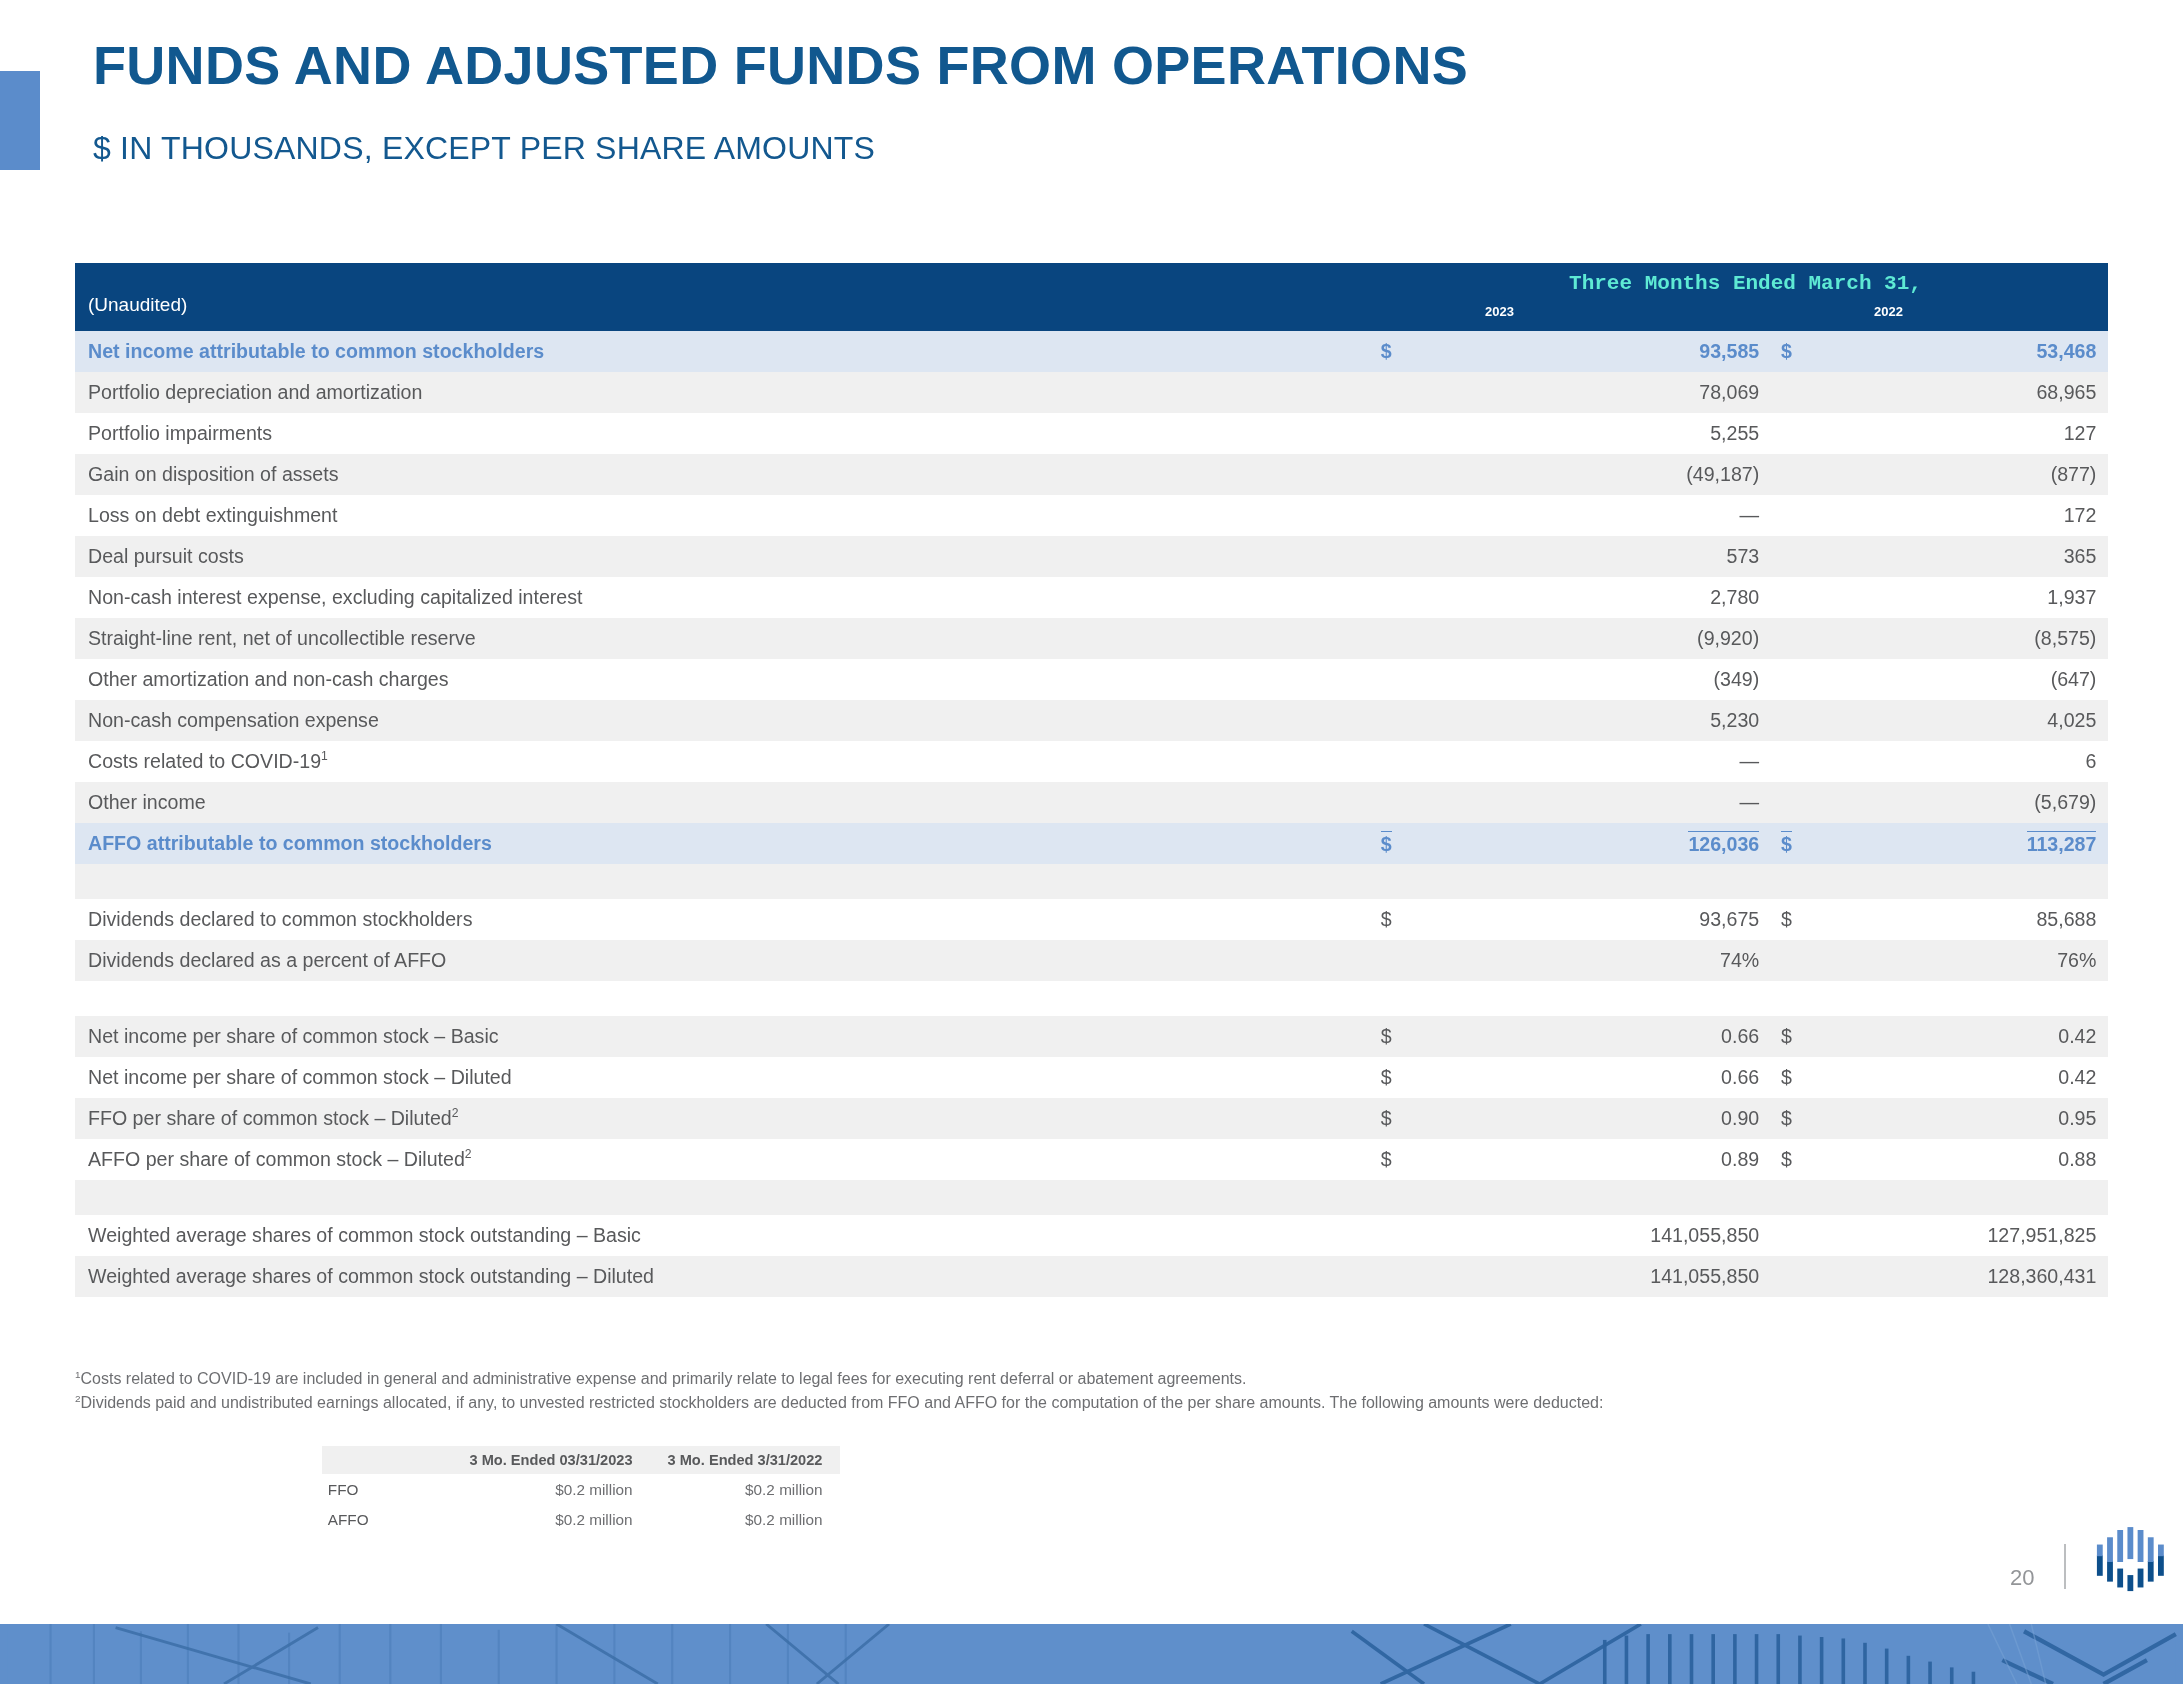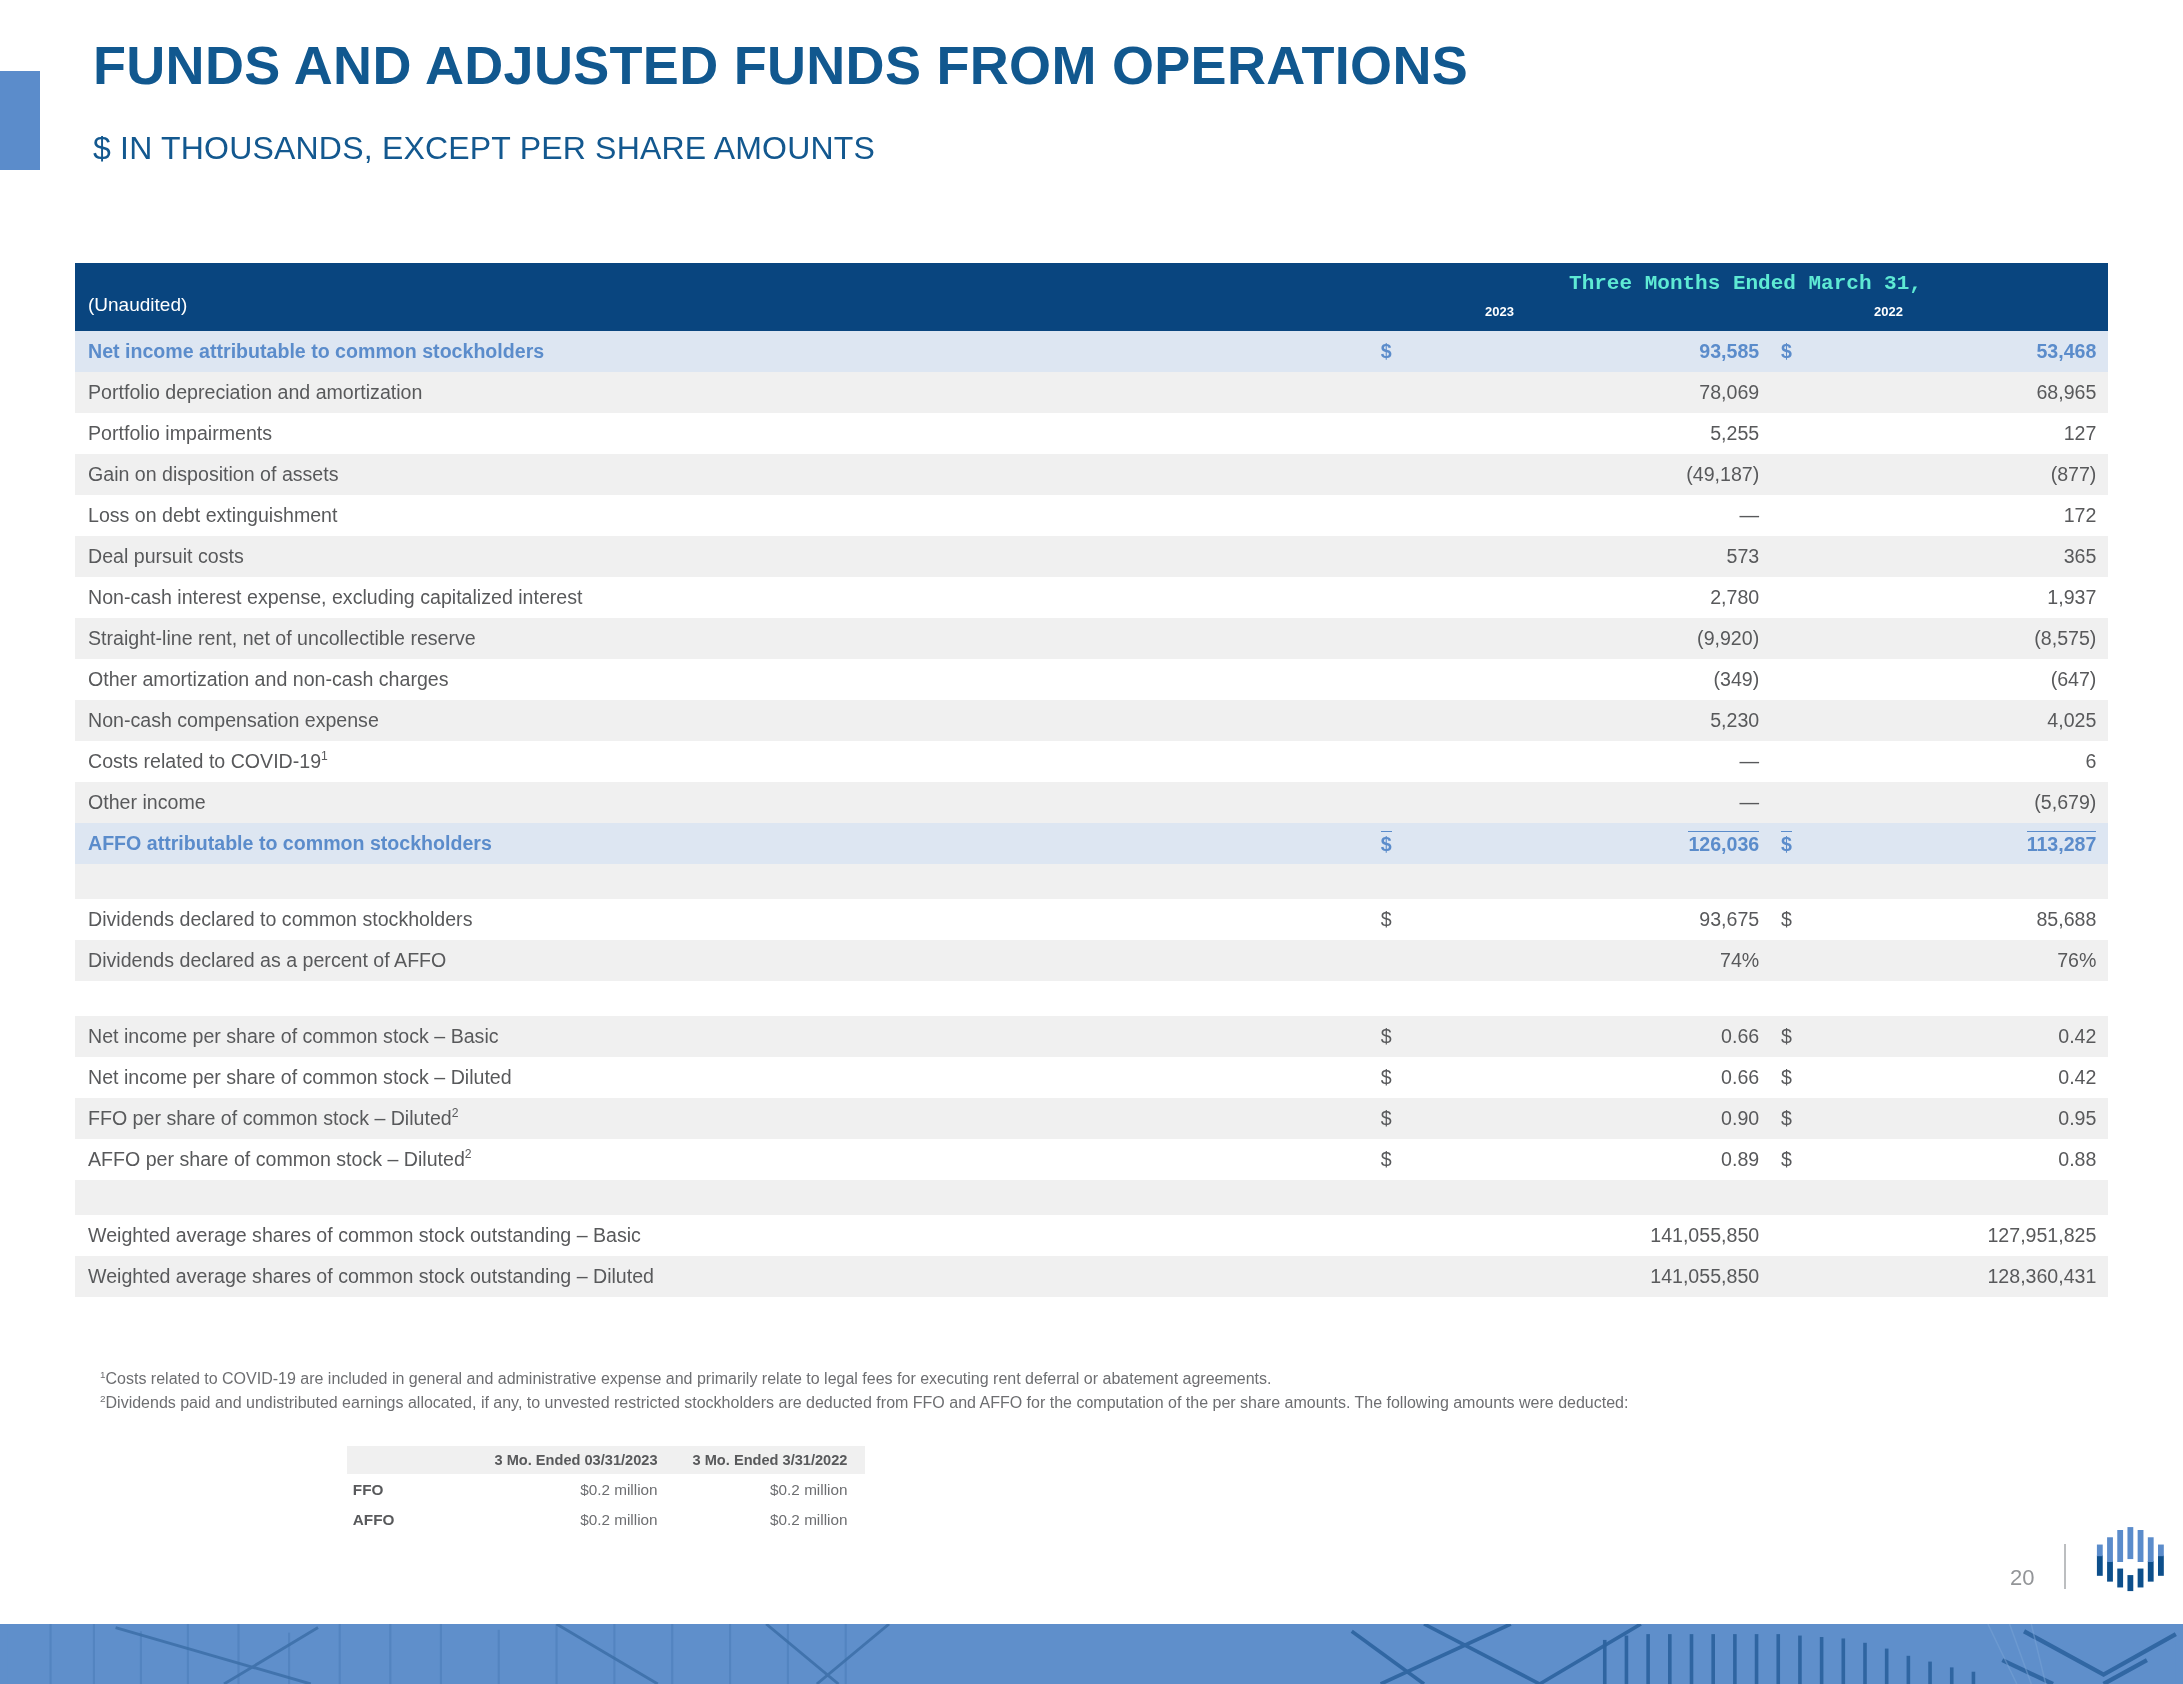--- a/index.html
+++ b/index.html
@@ -146,21 +146,21 @@
     display: inline-block;
   }
   .drow.spacer { height: 35px; }
   .drow.spacer td { font-size: 0; line-height: 0; }
 
   sup { font-size: 0.62em; vertical-align: super; line-height: 0; }
 
   
   #footnotes {
     position: absolute;
-    left: 100px;
+    left: 75px;
     top: 1368px;
     width: 1936px;
     font-size: 16px;
     color: #6d6e71;
     line-height: 1.38;
   }
   #footnotes p { margin: 0 0 1.5px 0; }
   #fn2-wrap { position: relative; }
 
   #fn-table {
@@ -181,21 +181,21 @@
   }
   #fn-table th.fn-blank { background: #f0f0f0; min-width: 95px; }
   #fn-table td {
     color: #6d6e71;
     padding: 4.4px 17.5px;
     text-align: right;
     white-space: nowrap;
   }
   #fn-table td.fn-rowlabel {
     text-align: left;
-    font-weight: bold;
+    font-weight: normal;
     color: #58595b;
     padding-left: 5.8px;
     margin-left: 35px;
   }
 
   
   #page-number {
     position: absolute;
     left: 2010px;
     top: 1565px;

